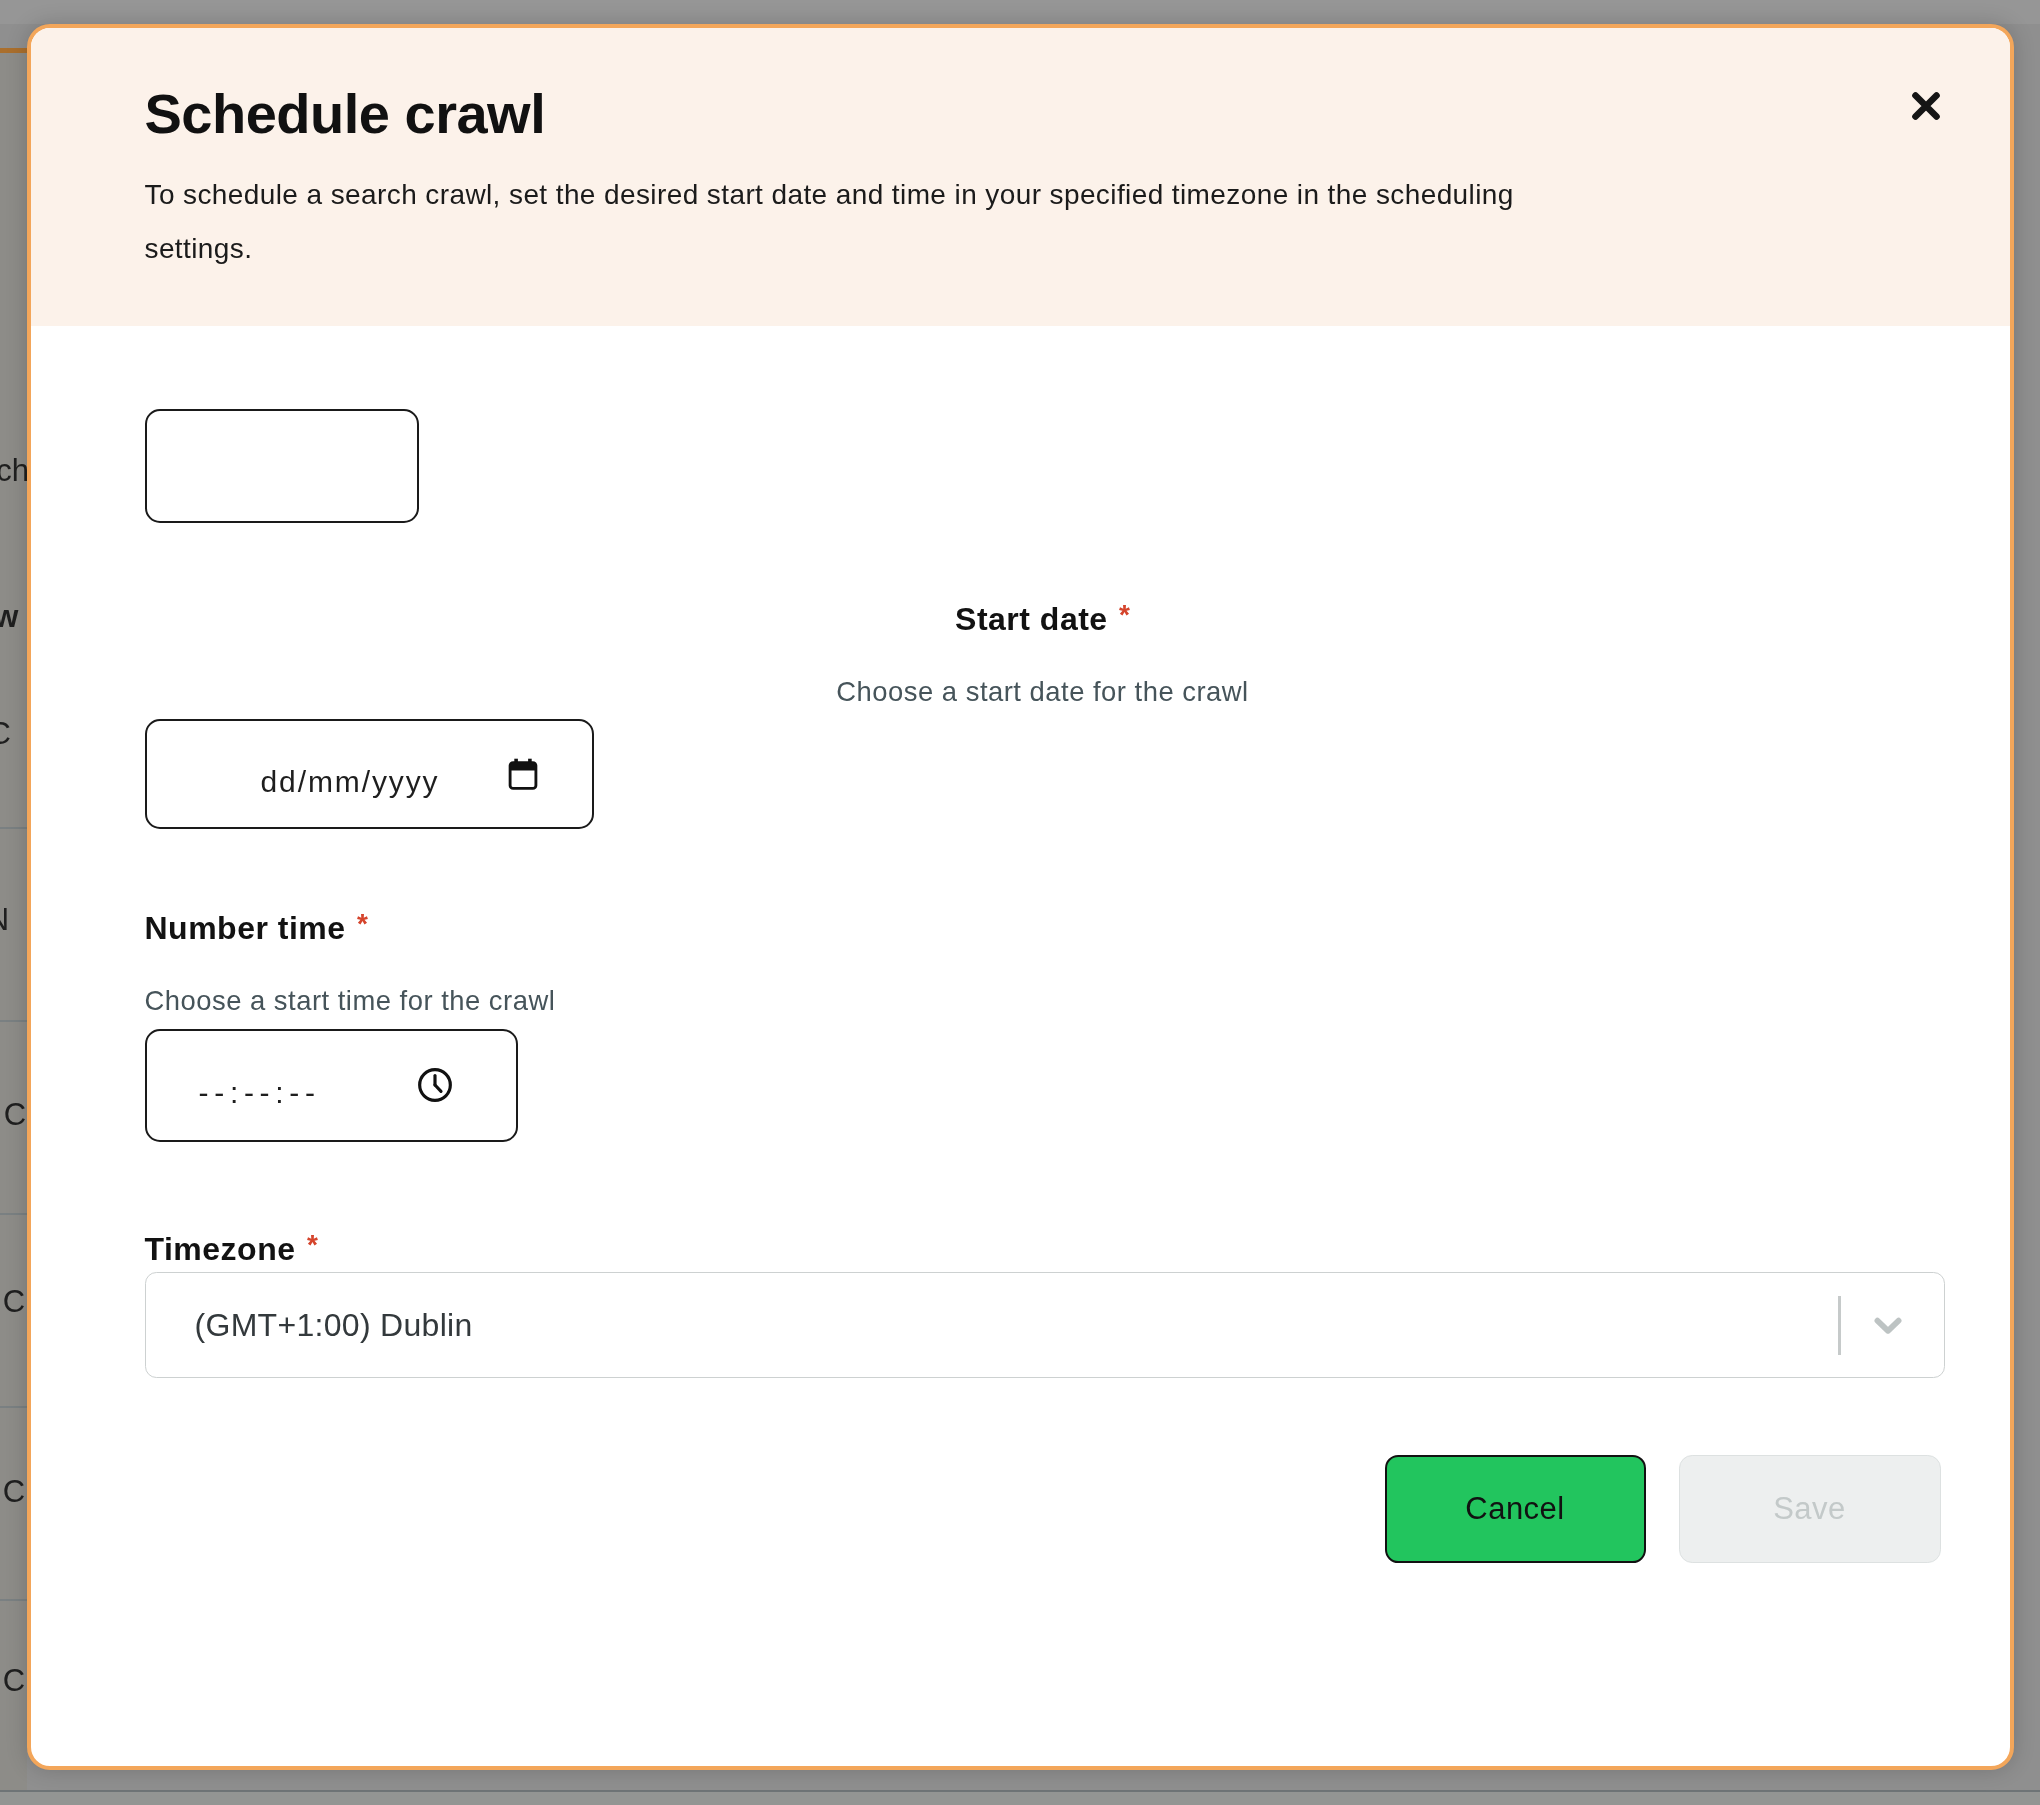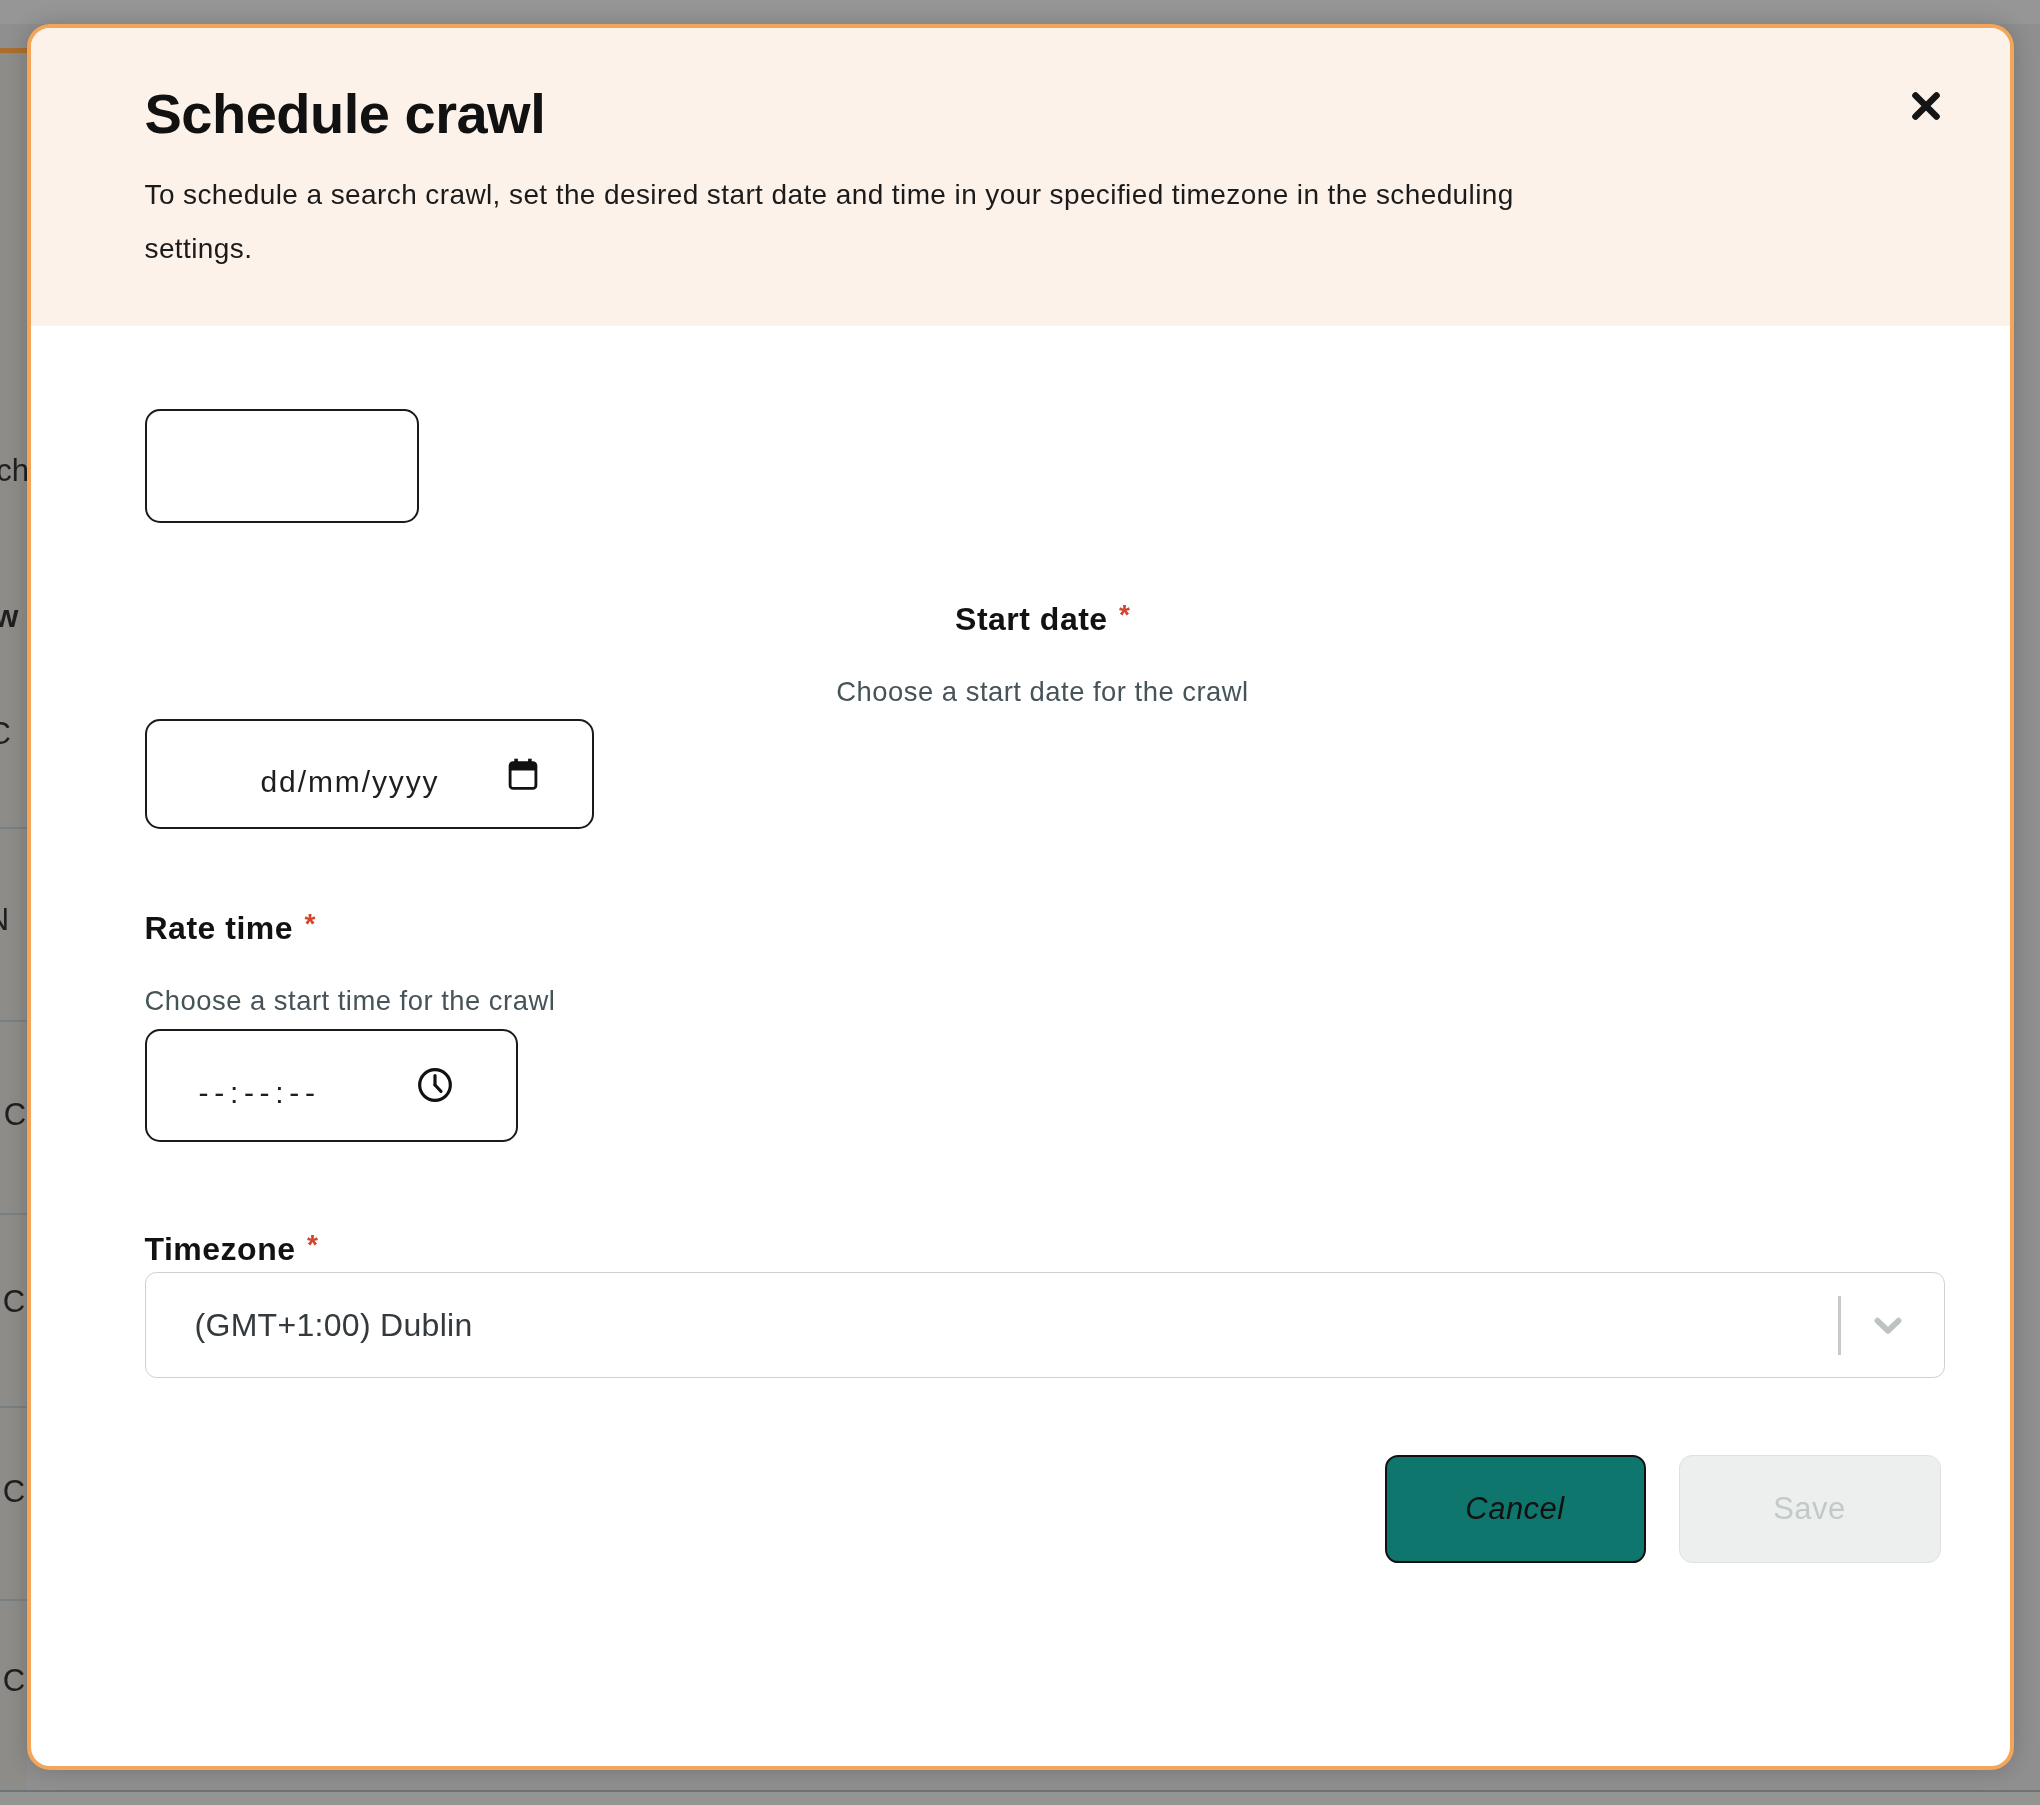--- a/index.html
+++ b/index.html
@@ -97,21 +97,21 @@
   .buttons-row {
     margin-top: 77px;
     display: flex; justify-content: flex-end; gap: 33px;
   }
   .btn {
     height: 108px; border-radius: 13.2px; font-family: inherit;
     font-size: 31px; letter-spacing: 0.5px; cursor: pointer;
     display: flex; align-items: center; justify-content: center;
   }
   .btn-cancel {
-    width: 261px; background: #0f766e; border: 2.8px solid #111111; color: #111111; font-style: italic;
+    width: 261px; background: #22c55e; border: 2.8px solid #111111; color: #111111;
   }
   .btn-save {
     width: 262px; background: #EDEFEF; border: 1.9px solid #DDE1E1; color: #C3C9C9; cursor: default;
   }
 </style>
 </head>
 <body>
 
 <div class="bg-top-strip"></div>
 <div class="bg-left-strip"></div>
@@ -167,21 +167,21 @@
           <path d="M7.4 1.8 V6" stroke="#111" stroke-width="2.4"></path>
           <path d="M16.6 1.8 V6" stroke="#111" stroke-width="2.4"></path>
           <rect x="3.4" y="4.4" width="17.2" height="17.2" rx="2" stroke="#111" stroke-width="1.9"></rect>
           <path d="M3.4 6.4 a2 2 0 0 1 2-2 h13.2 a2 2 0 0 1 2 2 v3.2 h-17.2 z" fill="#111"></path>
         </svg>
       </div>
     </div>
 
     <div class="field field-starttime">
       <div class="label-row">
-        <span class="lbl">Rate time</span><span class="req">*</span>
+        <span class="lbl">Number time</span><span class="req">*</span>
       </div>
       <div class="helper">Choose a start time for the crawl</div>
       <div class="inputbox time">
         <span class="ph">--:--:--</span>
         <svg width="40" height="40" viewBox="0 0 24 24" fill="none">
           <circle cx="12" cy="12" r="9.2" stroke="#111" stroke-width="1.9"></circle>
           <path d="M12 12 V6.3" stroke="#111" stroke-width="1.9" stroke-linecap="round"></path>
           <path d="M12 12 L15.6 15.8" stroke="#111" stroke-width="1.9" stroke-linecap="round"></path>
         </svg>
       </div>

